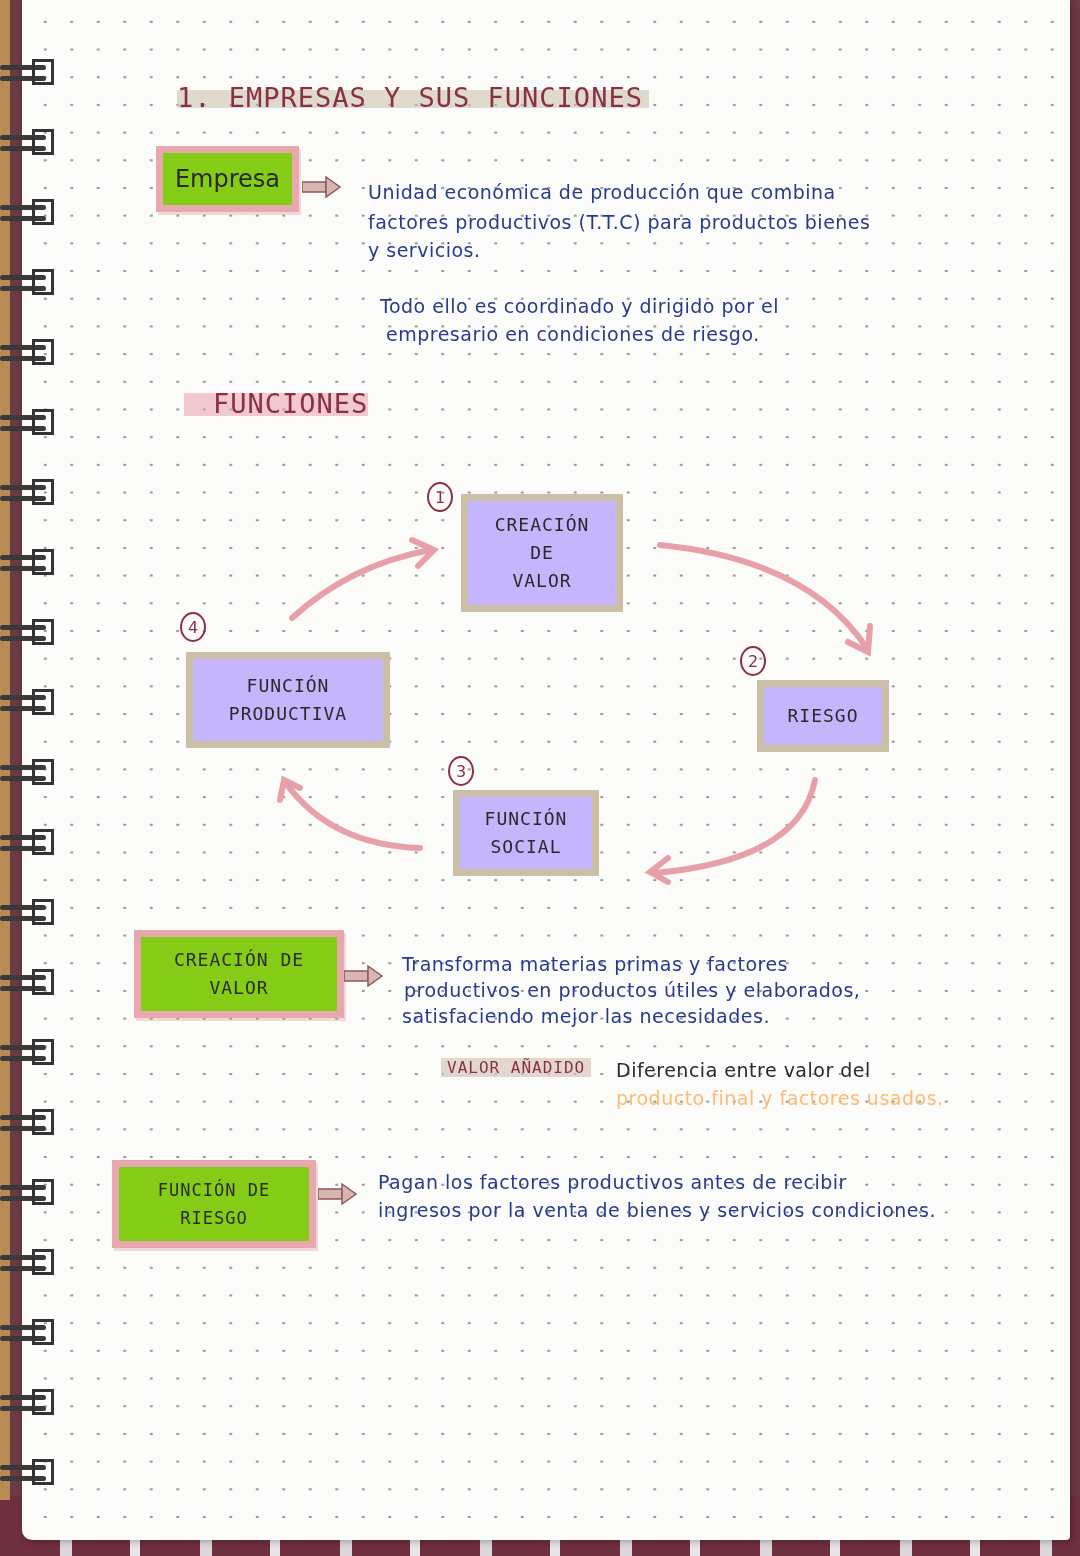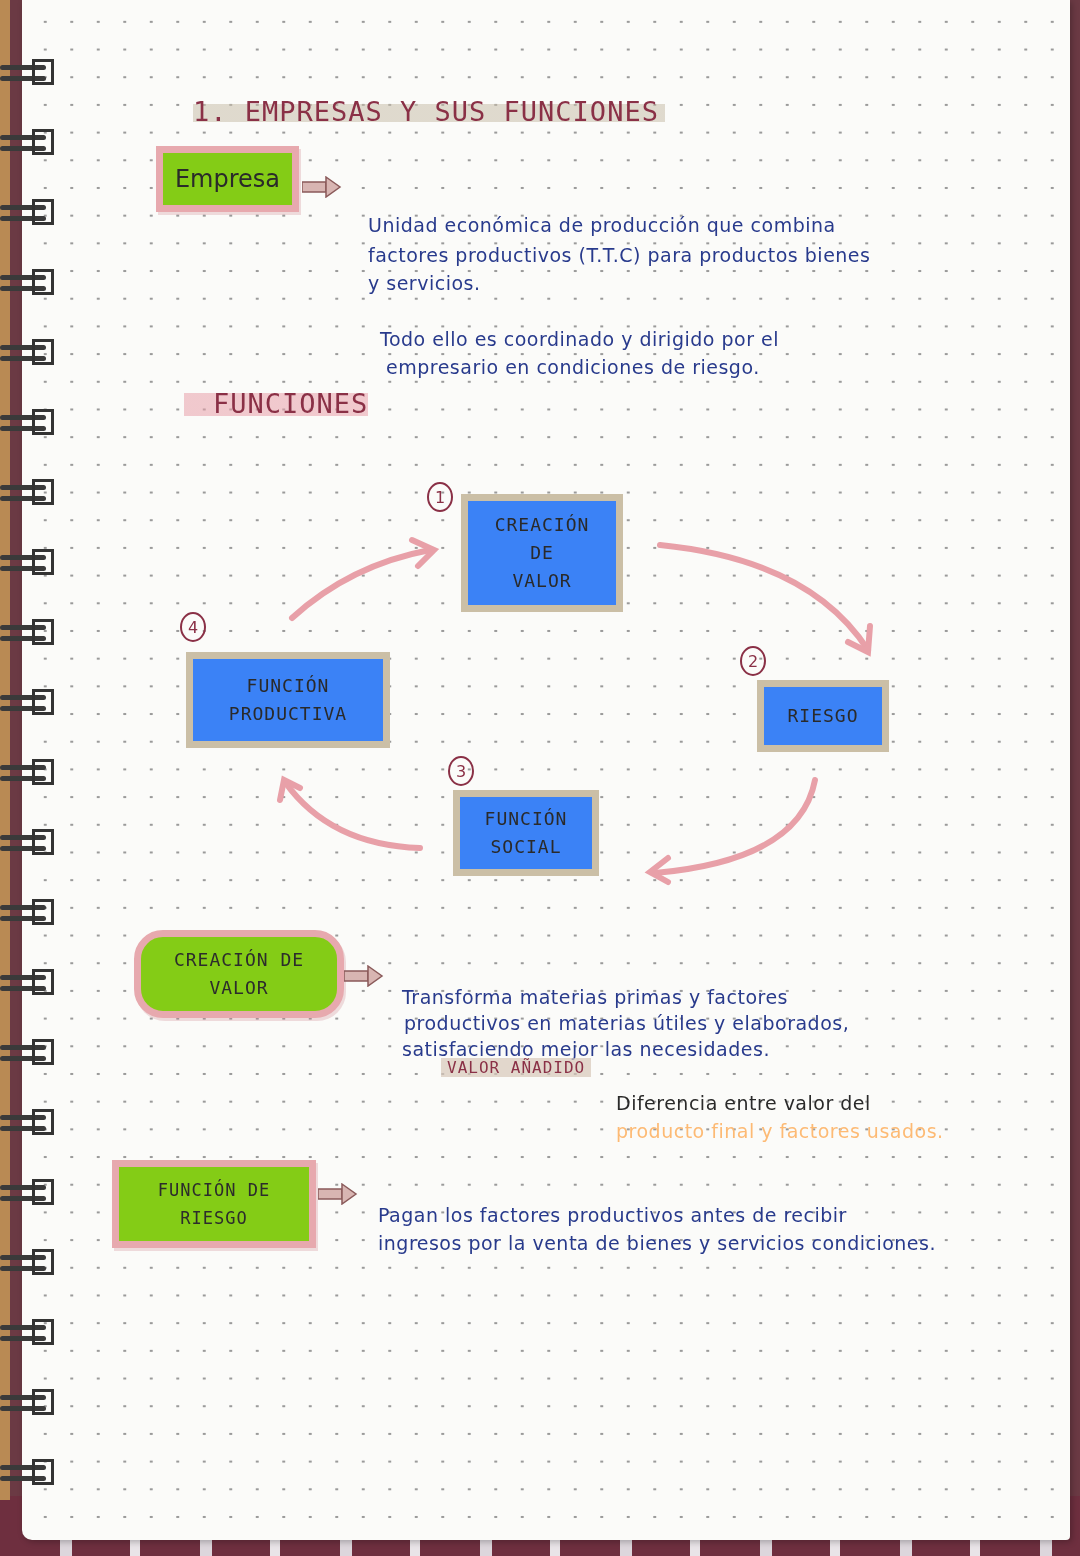--- a/index.html
+++ b/index.html
@@ -39,50 +39,48 @@
     border: 3px solid #333; box-sizing: border-box; background: transparent;
   }
   .hand {
     position: absolute;
     font-family: "DejaVu Sans", sans-serif;
     color: #283a8c;
     font-size: 19px;
     letter-spacing: 0.5px;
     line-height: 28px;
     white-space: nowrap;
-    margin-top: 33px;
   }
   .caps {
     position: absolute;
     font-family: "DejaVu Sans Mono", monospace;
     color: #3b3232;
     text-transform: uppercase;
     letter-spacing: 1px;
     white-space: nowrap;
     padding-left: 29px;
   }
   .title {
-    left: 193px; top: 82px; font-size: 27px; color: #8a3046;
+    left: 177px; top: 82px; font-size: 27px; color: #8a3046;
     padding: 0 6px 0 0;
     background: linear-gradient(180deg, transparent 25%, rgba(200,190,170,0.55) 25%, rgba(200,190,170,0.55) 85%, transparent 85%);
     letter-spacing: 1px;
-    margin-top: 14px;
   }
   .subtitle {
     left: 184px; top: 388px; font-size: 27px; color: #8a3046;
     background: linear-gradient(180deg, transparent 15%, rgba(232,160,170,0.55) 15%, rgba(232,160,170,0.55) 90%, transparent 90%);
   }
   .box-pink {
     position: absolute; border: 7px solid #e7a9ae; background: #84cc16;
     box-sizing: border-box; box-shadow: 2px 3px 0 rgba(200,120,130,0.25);
     display: flex; flex-direction: column; align-items: center; justify-content: center;
     color: #2c2c2c;
   }
   .box-tan {
-    position: absolute; border: 7px solid #cbbfa6; background: #3b82f6;
+    position: absolute; border: 7px solid #cbbfa6; background: #c4b5fd;
     box-sizing: border-box;
     display: flex; flex-direction: column; align-items: center; justify-content: center;
     font-family: "DejaVu Sans Mono", monospace; color: #2a2a2a; font-size: 18px; letter-spacing: 1px;
     text-align: center; line-height: 28px;
   }
   .box-pink span, .box-tan span { display: block; text-align: center; }
   .num {
     position: absolute; width: 26px; height: 30px; border: 2px solid #8a3046; border-radius: 50%;
     color: #8a3046; font-family: "DejaVu Sans", sans-serif; font-size: 16px;
     display: flex; align-items: center; justify-content: center; box-sizing: border-box;
@@ -263,30 +261,30 @@
   <span>FUNCIÓN</span>
   <span>SOCIAL</span>
 </div>
 
 <div class="num" style="left:180px; top:612px;">4</div>
 <div class="box-tan" style="left:186px; top:652px; width:204px; height:96px;">
   <span>FUNCIÓN</span>
   <span>PRODUCTIVA</span>
 </div>
 
-<div class="box-pink" style="left:134px; top:930px; width:210px; height:88px; font-family:'DejaVu Sans Mono',monospace; font-size:18px; line-height:28px; letter-spacing:1px;border-radius:29px;">
+<div class="box-pink" style="left:134px; top:930px; width:210px; height:88px; font-family:'DejaVu Sans Mono',monospace; font-size:18px; line-height:28px; letter-spacing:1px;">
   <span>CREACIÓN DE</span>
   <span>VALOR</span>
 </div>
 <svg class="arrow-small" style="left:344px; top:965px;" width="40" height="22">
   <rect x="0" y="6" width="24" height="10" fill="#d8b5b2" stroke="#8a5a5a" stroke-width="1.5"></rect>
   <polygon points="24,1 38,11 24,21" fill="#d8b5b2" stroke="#8a5a5a" stroke-width="1.5"></polygon>
 </svg>
 <div class="hand" style="left:402px; top:950px;">Transforma materias primas y factores</div>
-<div class="hand" style="left:404px; top:976px;">productivos en materias útiles y elaborados,</div>
+<div class="hand" style="left:404px; top:976px;">productivos en productos útiles y elaborados,</div>
 <div class="hand" style="left:402px; top:1002px;">satisfaciendo mejor las necesidades.</div>
 
 <div class="caps" style="left:412px; top:1058px; font-size:16px; color:#8a3046;">
   <span class="highlight-tan">VALOR AÑADIDO</span>
 </div>
 <div class="hand" style="left:616px; top:1056px; color:#2a2a2a;">Diferencia entre valor del</div>
 <div class="hand" style="left:616px; top:1084px; color:#fdba74;">producto final y factores usados.</div>
 
 <div class="box-pink" style="left:112px; top:1160px; width:204px; height:88px; font-family:'DejaVu Sans Mono',monospace; font-size:17px; line-height:28px; letter-spacing:1px;">
   <span>FUNCIÓN DE</span>

